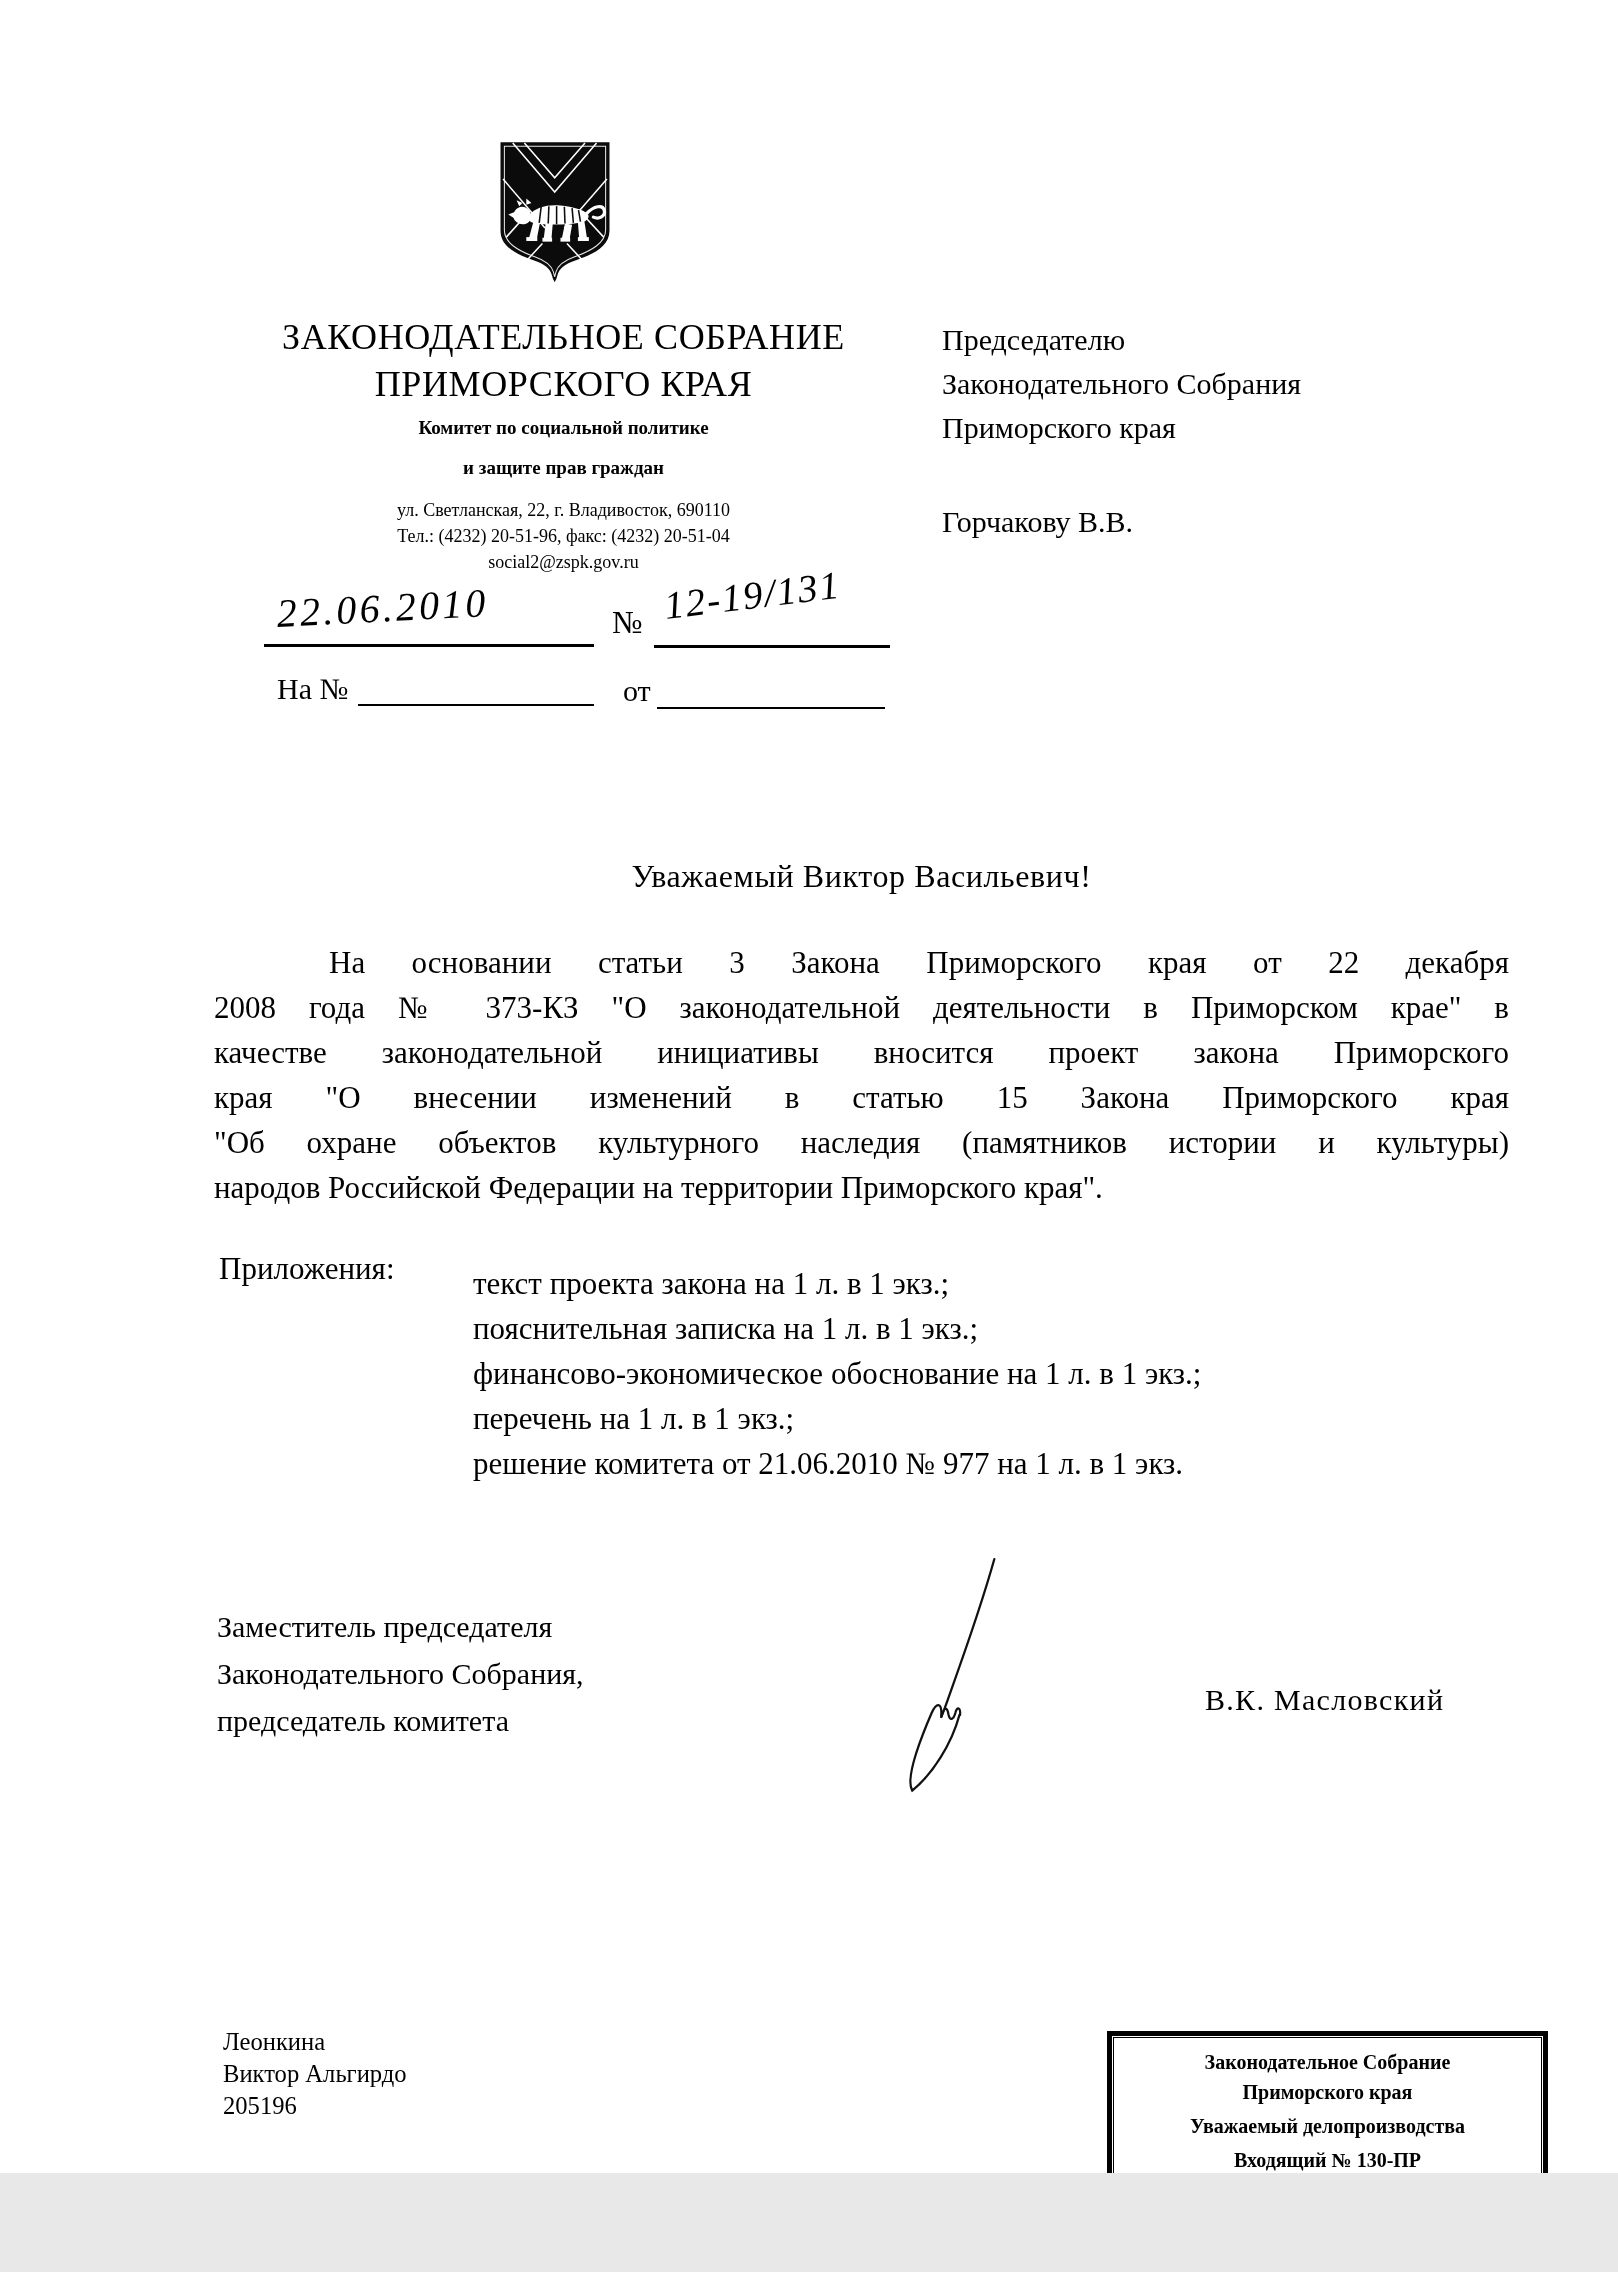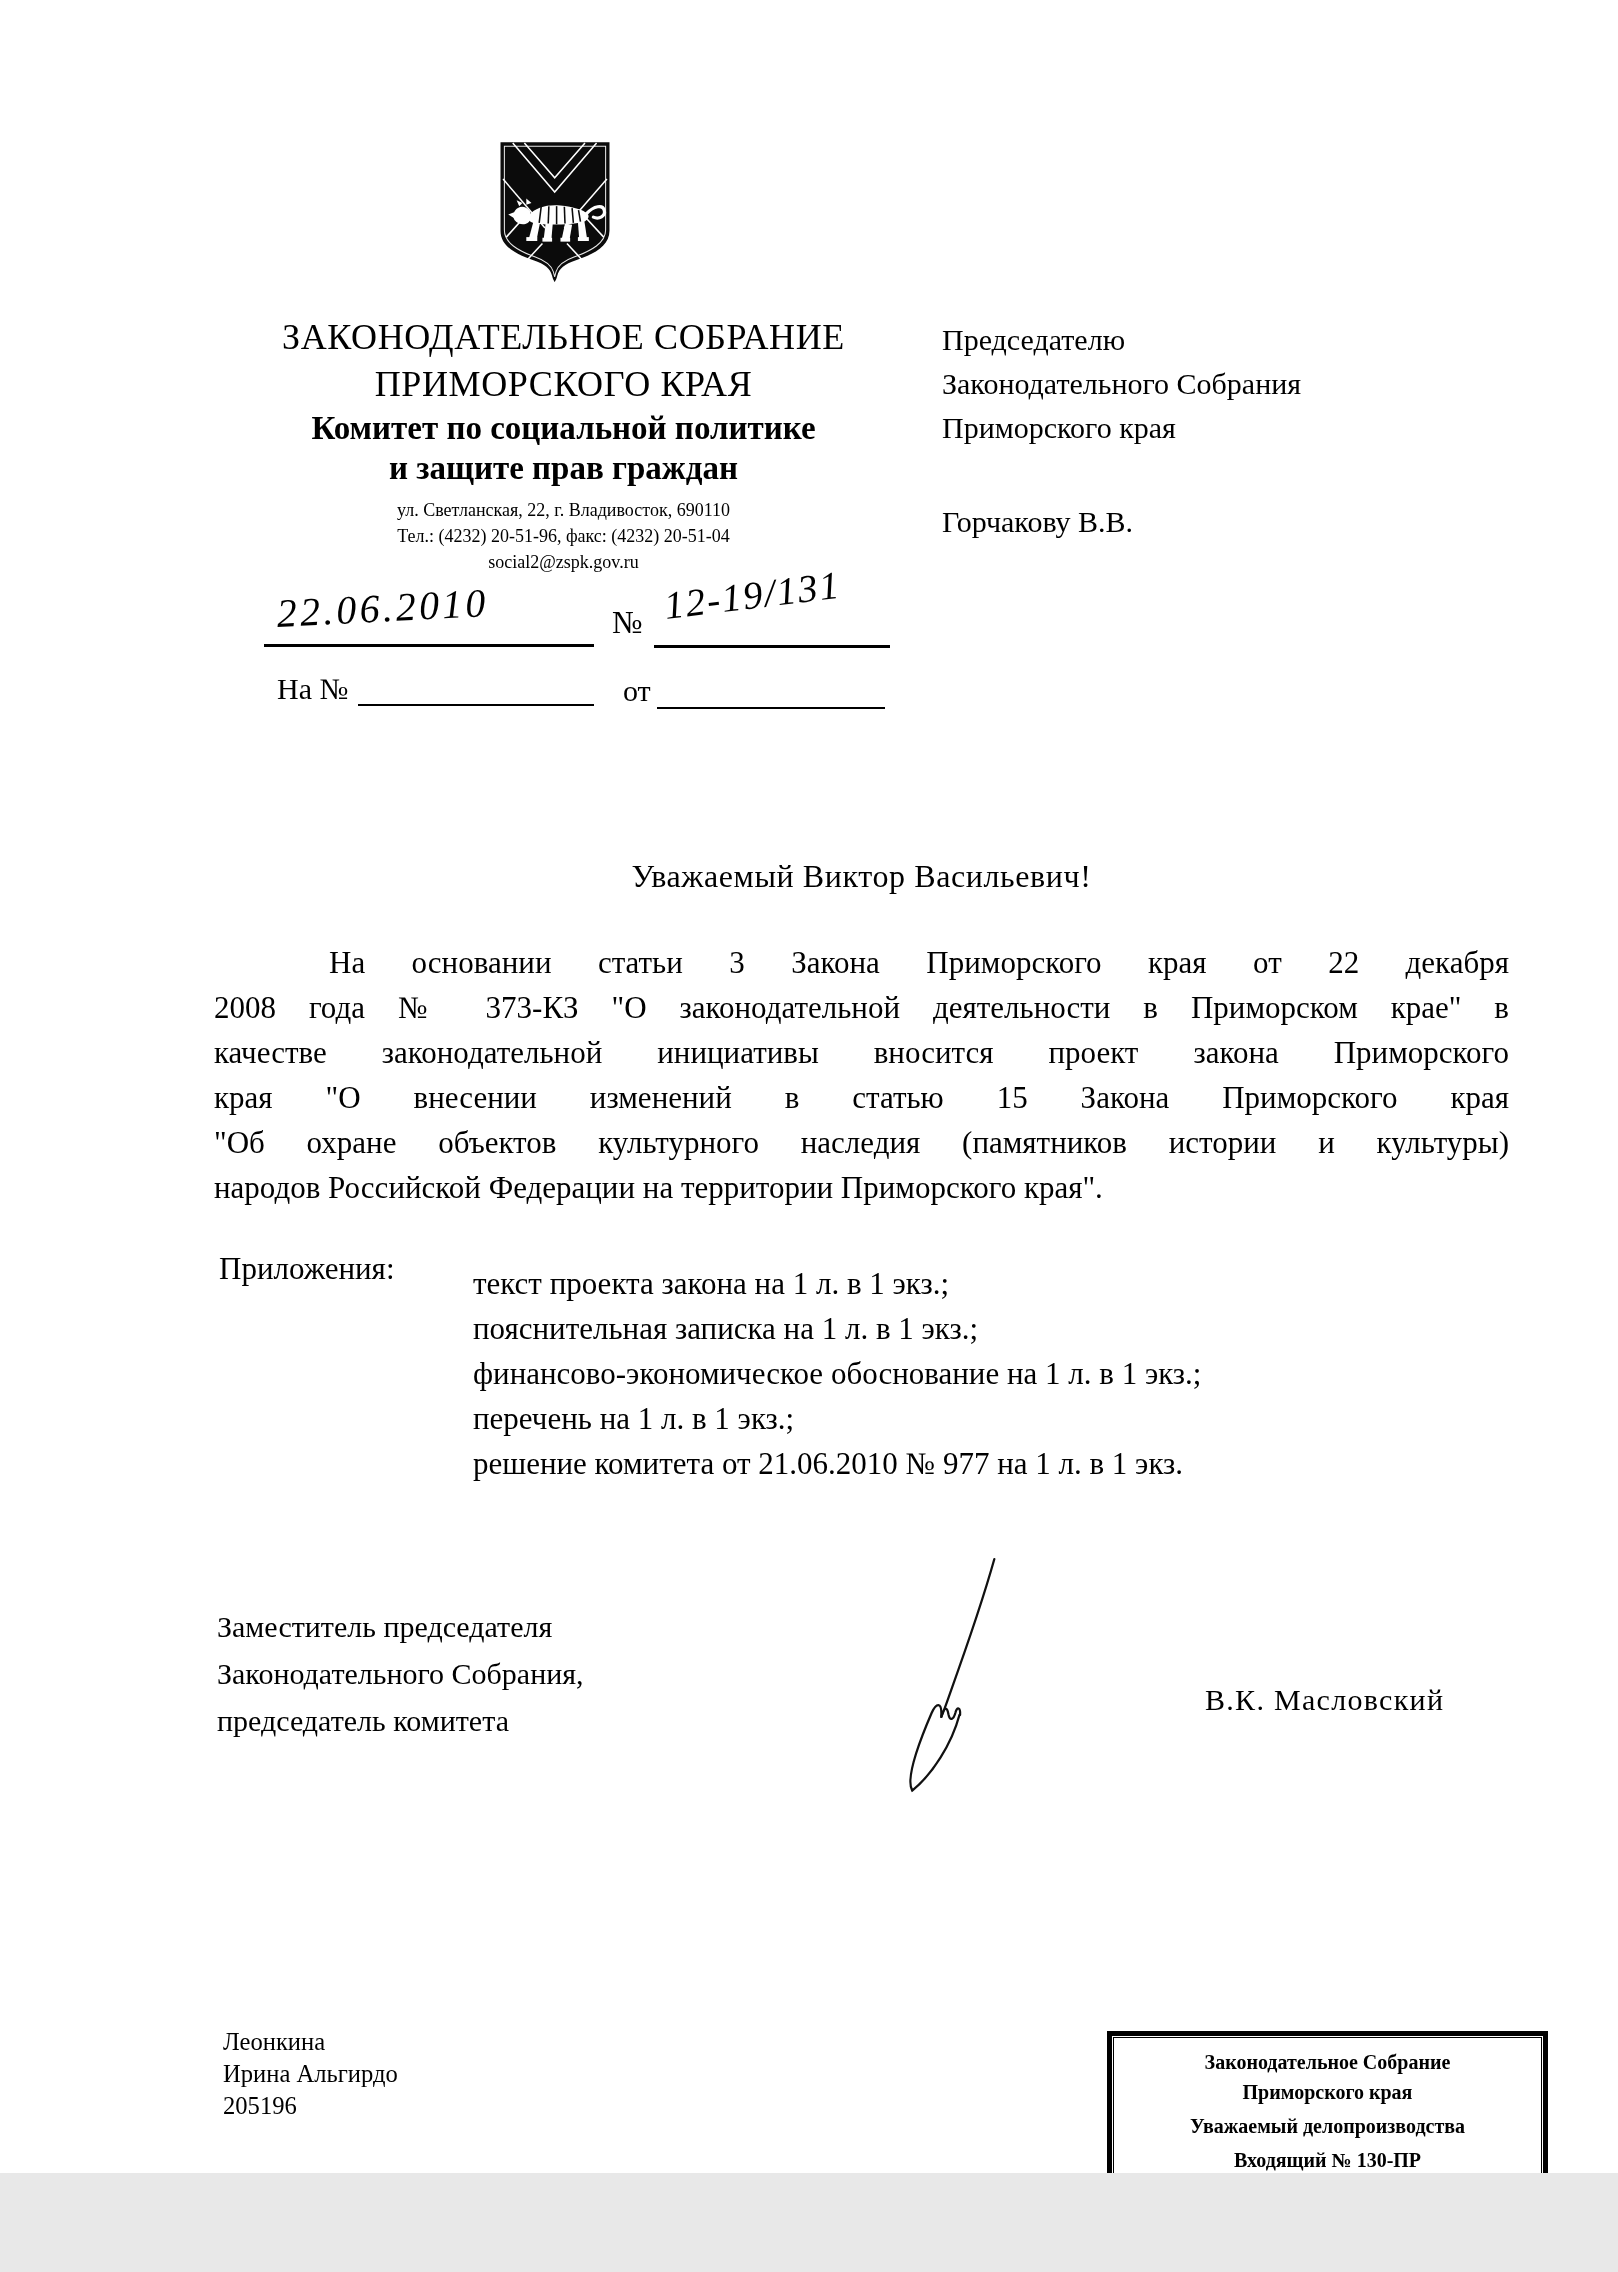--- a/index.html
+++ b/index.html
@@ -9,21 +9,21 @@
     font-family:"Liberation Serif", serif; color:#000; overflow:hidden;
   }
   .abs{position:absolute;}
 
   
   .emblem{left:496px; top:139px; width:118px; height:144px;}
 
   
   .org-block{left:214px; top:314px; width:699px; text-align:center;}
   .org-title{font-size:36px; line-height:47px; letter-spacing:0.6px; white-space:nowrap;}
-  .committee{font-size:33px; line-height:40px; font-weight:bold; white-space:nowrap;text-align:center;}
+  .committee{font-size:19px; line-height:40px; font-weight:bold; white-space:nowrap;text-align:center;}
   .address{margin-top:9px; font-size:18px; line-height:26px;}
 
   
   .addressee{left:942px; top:318px; width:595px; font-size:30px; line-height:44px;}
   .addressee .name{margin-top:50px;}
 
   
   .hw{font-style:italic; letter-spacing:3.2px; white-space:nowrap;}
   .hw-date{left:278px; top:590px; font-size:40px; transform:rotate(-3deg); transform-origin:left bottom;}
   .rule{background:#000; height:2.6px;}
@@ -168,21 +168,21 @@
         <path d="M246,14 C232,64 206,142 178,220 C171,240 167,251 164,258"></path>
         <path d="M164,258 c4,-15 9,-17 11,-4 c2,11 8,9 11,-3 c2,-9 8,-8 7,4"></path>
         <path d="M192,255 C180,300 150,347 119,372 C109,355 127,303 149,252 C156,236 165,234 164,256"></path>
       </g>
     </svg>
   </div>
   <div class="abs sign-name">В.К. Масловский</div>
 
   <div class="abs executor">
     <div>Леонкина</div>
-    <div>Ирина Альгирдо</div>
+    <div>Виктор Альгирдо</div>
     <div>205196</div>
   </div>
 
   <div class="abs stamp">
     <div class="stamp-inner">
       <div class="stamp-line">Законодательное Собрание</div>
       <div class="stamp-line">Приморского края</div>
       <div class="stamp-line sp">Уважаемый делопроизводства</div>
       <div class="stamp-line sp">Входящий № 130-ПР</div>
       <div class="stamp-line sp">Дата: 22.06.2010 Время: 12:30</div>

